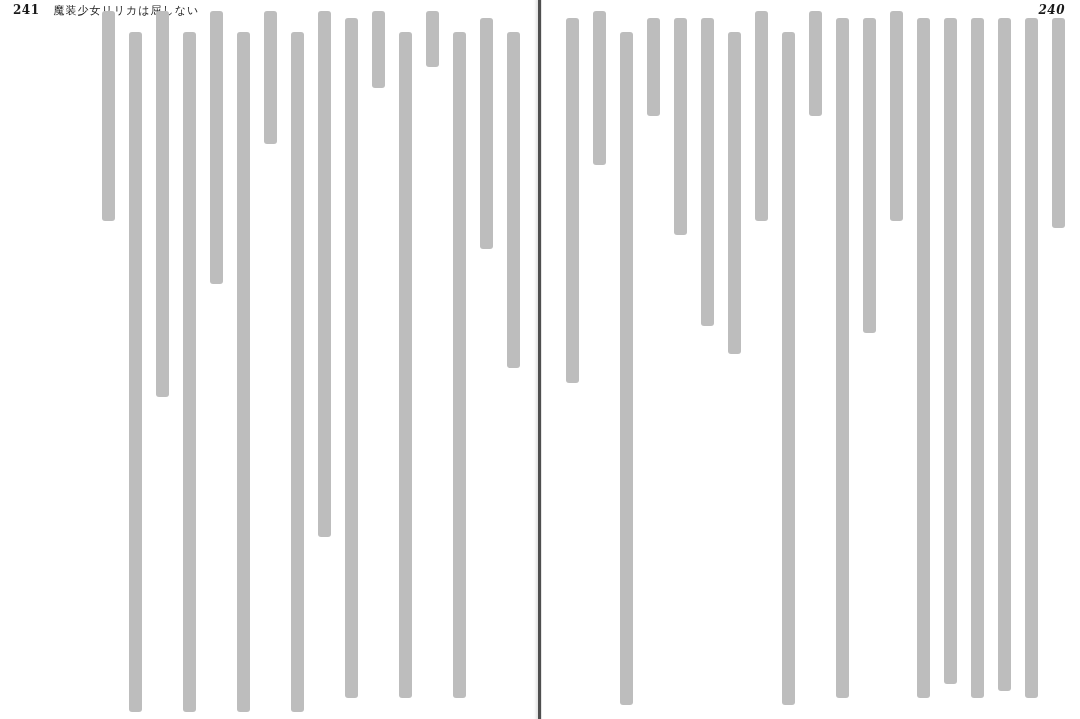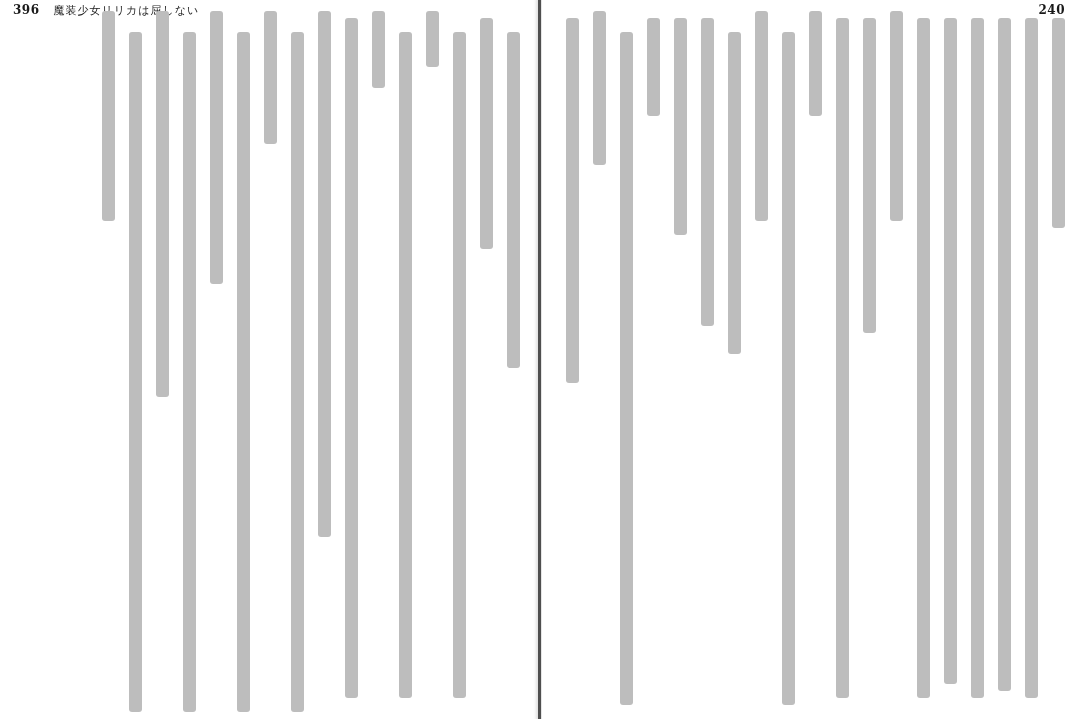--- a/index.html
+++ b/index.html
@@ -12,21 +12,21 @@
     font-family: "DejaVu Serif", "Liberation Serif", serif;
   }
   .page {
     position: absolute;
     top: 0;
     bottom: 0;
     width: 538px;
     background: #ffffff;
   }
   .page.left  { left: 0; }
-  .page.right { right: 0; }
+  .page.right { right: 0; font-style: italic; }
   .gutter {
     position: absolute;
     left: 538px;
     top: 0;
     bottom: 0;
     width: 3px;
     background: #4f4f4f;
     box-shadow: 0 0 3px 2px rgba(0,0,0,0.12);
   }
   .folio-row {
@@ -61,21 +61,21 @@
     background: #bdbdbd;
   }
 </style>
 </head>
 <body>
 
 <div class="viewer">
 
   <div class="page left">
     <div class="folio-row">
-      <span class="folio-number">396</span><span class="running-title">魔装少女リリカは屈しない</span>
+      <span class="folio-number">241</span><span class="running-title">魔装少女リリカは屈しない</span>
     </div>
     <div class="text-area">
         <div class="col" style="right: 0px; top: 3%; height: 48%;"></div>
         <div class="col" style="right: 27px; top: 1%; height: 33%;"></div>
         <div class="col" style="right: 54px; top: 3%; height: 95%;"></div>
         <div class="col" style="right: 81px; top: 0%; height: 8%;"></div>
         <div class="col" style="right: 108px; top: 3%; height: 95%;"></div>
         <div class="col" style="right: 135px; top: 0%; height: 11%;"></div>
         <div class="col" style="right: 162px; top: 1%; height: 97%;"></div>
         <div class="col" style="right: 189px; top: 0%; height: 75%;"></div>

